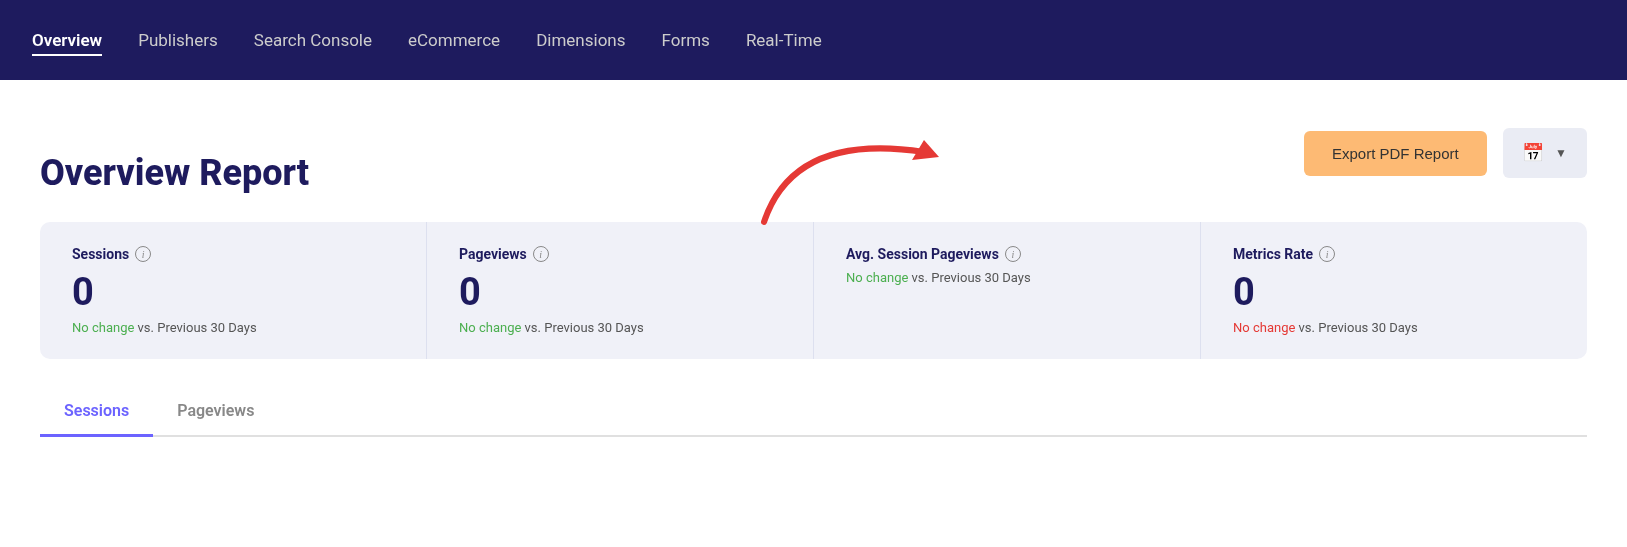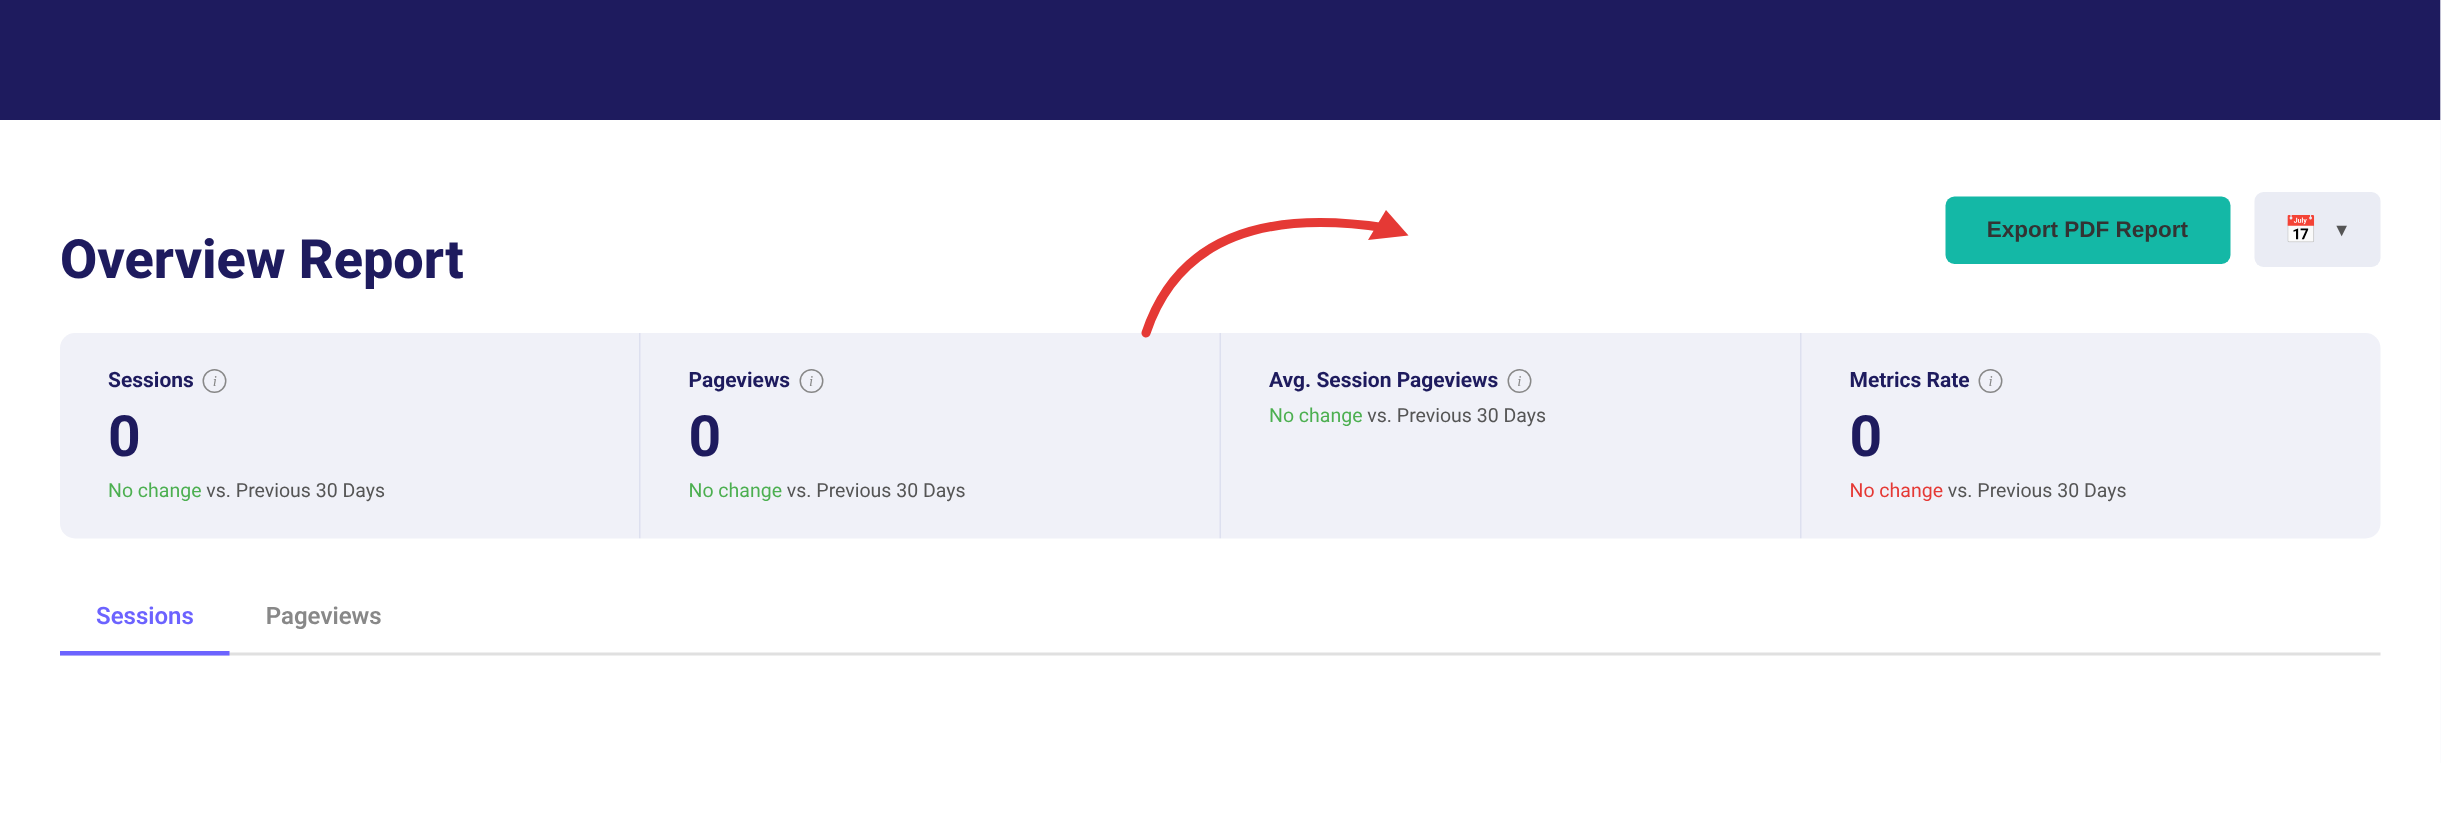--- a/index.html
+++ b/index.html
@@ -70,28 +70,28 @@
       font-weight: 800;
       color: #1e1b5e;
       margin-top: 40px;
     }
     .header-actions {
       display: flex;
       align-items: center;
       gap: 16px;
     }
     .export-btn {
-      background: #14b8a6;
+      background: #fdba74;
       border: none;
       color: #333;
       font-size: 15px;
       padding: 14px 28px;
       border-radius: 6px;
       cursor: pointer;
-      font-weight: 700;
+      font-weight: 400;
     }
     .date-range-btn {
       background: #eaecf4;
       border: none;
       color: #1e1b5e;
       font-size: 15px;
       padding: 14px 20px;
       border-radius: 6px;
       cursor: pointer;
       display: flex;
@@ -194,20 +194,29 @@
     }
     .tab-item.active {
       color: #6c63ff;
       border-bottom: 3px solid #6c63ff;
     }
   </style>
 </head>
 <body>
 
 <nav class="navbar">
+  <ul class="navbar-nav">
+    <li class="active"><a href="#">Overview</a></li>
+    <li><a href="#">Publishers</a></li>
+    <li><a href="#">Search Console</a></li>
+    <li><a href="#">eCommerce</a></li>
+    <li><a href="#">Dimensions</a></li>
+    <li><a href="#">Forms</a></li>
+    <li><a href="#">Real-Time</a></li>
+  </ul>
 </nav>
 
 <div class="main-content">
 
   <div class="header-row">
     <h1 class="page-title">Overview Report</h1>
 
     <div class="arrow-annotation">
       <svg width="220" height="130" viewBox="0 0 220 130" fill="none" xmlns="http://www.w3.org/2000/svg">
 

